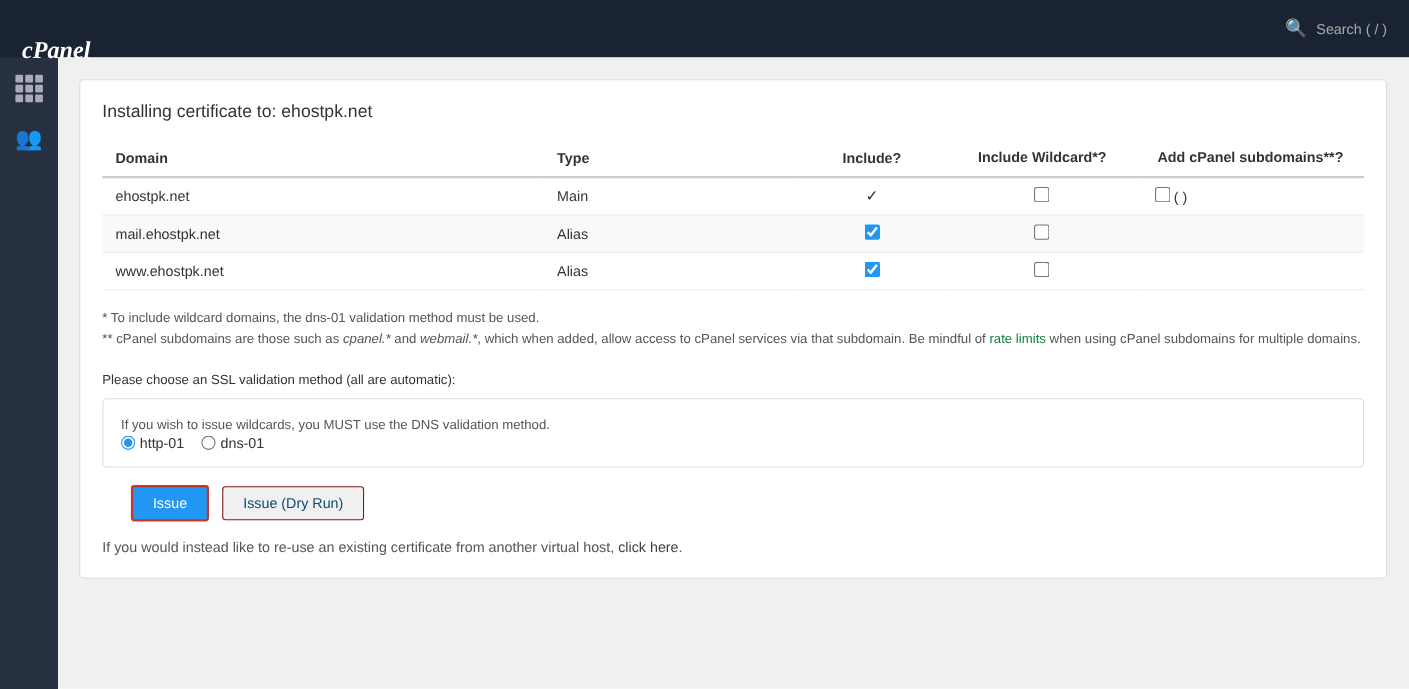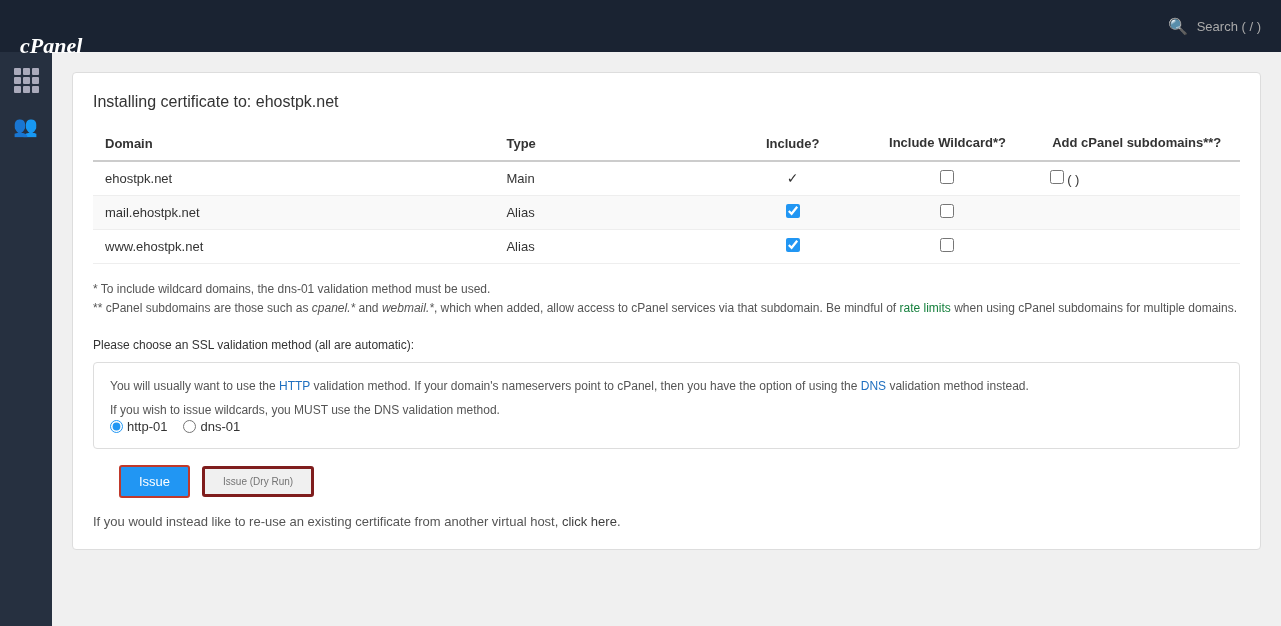--- a/index.html
+++ b/index.html
@@ -202,24 +202,24 @@
       color: white;
       border: 2px solid #c0392b;
       padding: 7px 18px;
       font-size: 13px;
       border-radius: 3px;
       cursor: pointer;
       font-weight: normal;
     }
     .btn-dry-run {
       background: #f0f0f0;
-      color: #737373;
-      border: 3px solid #7f1d1d;
+      color: #0c4a6e;
+      border: 1px solid #7f1d1d;
       padding: 7px 18px;
-      font-size: 10px;
+      font-size: 13px;
       border-radius: 3px;
       cursor: pointer;
     }
 
     
     .footer-note {
       font-size: 13px;
       color: #555;
     }
     .footer-note a { color: #404040; text-decoration: none; }
@@ -322,21 +322,20 @@
     </table>
 
     <div class="notes">
       <p>* To include wildcard domains, the dns-01 validation method must be used.</p>
       <p>** cPanel subdomains are those such as <em>cpanel.*</em> and <em>webmail.*</em>, which when added, allow access to cPanel services via that subdomain. Be mindful of <a href="#">rate limits</a> when using cPanel subdomains for multiple domains.</p>
     </div>
 
     <p class="ssl-section-title">Please choose an SSL validation method (all are automatic):</p>
 
     <div class="ssl-info-box">
-      <p>You will usually want to use the <a href="#">HTTP</a> validation method. If your domain's nameservers point to cPanel, then you have the option of using the <a href="#">DNS</a> validation method instead.</p>
       <p>If you wish to issue wildcards, you MUST use the DNS validation method.</p>
       <div class="radio-group">
         <label class="radio-option">
           <input type="radio" name="ssl_method" value="http-01" checked="" style="">
           <span>http-01</span>
         </label>
         <label class="radio-option">
           <input type="radio" name="ssl_method" value="dns-01" style="">
           <span>dns-01</span>
         </label>

